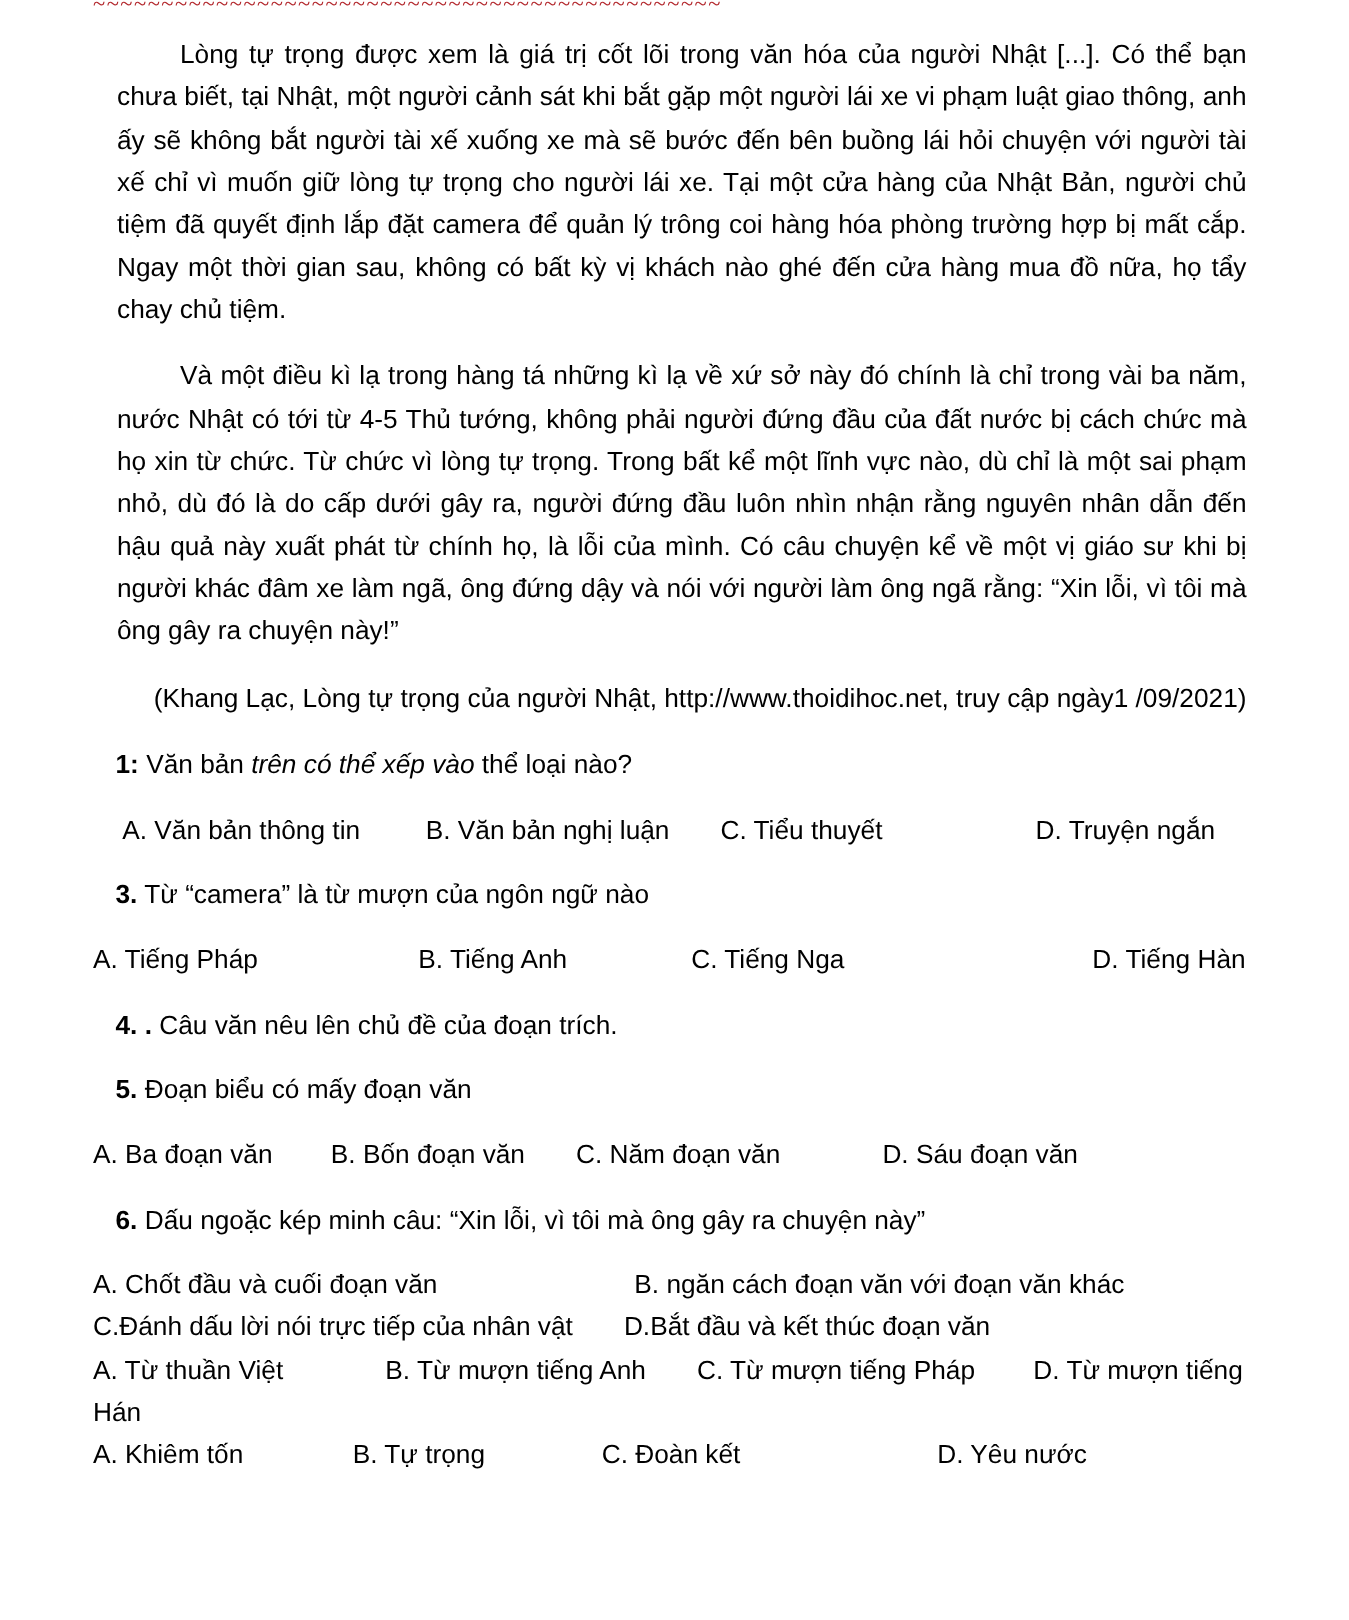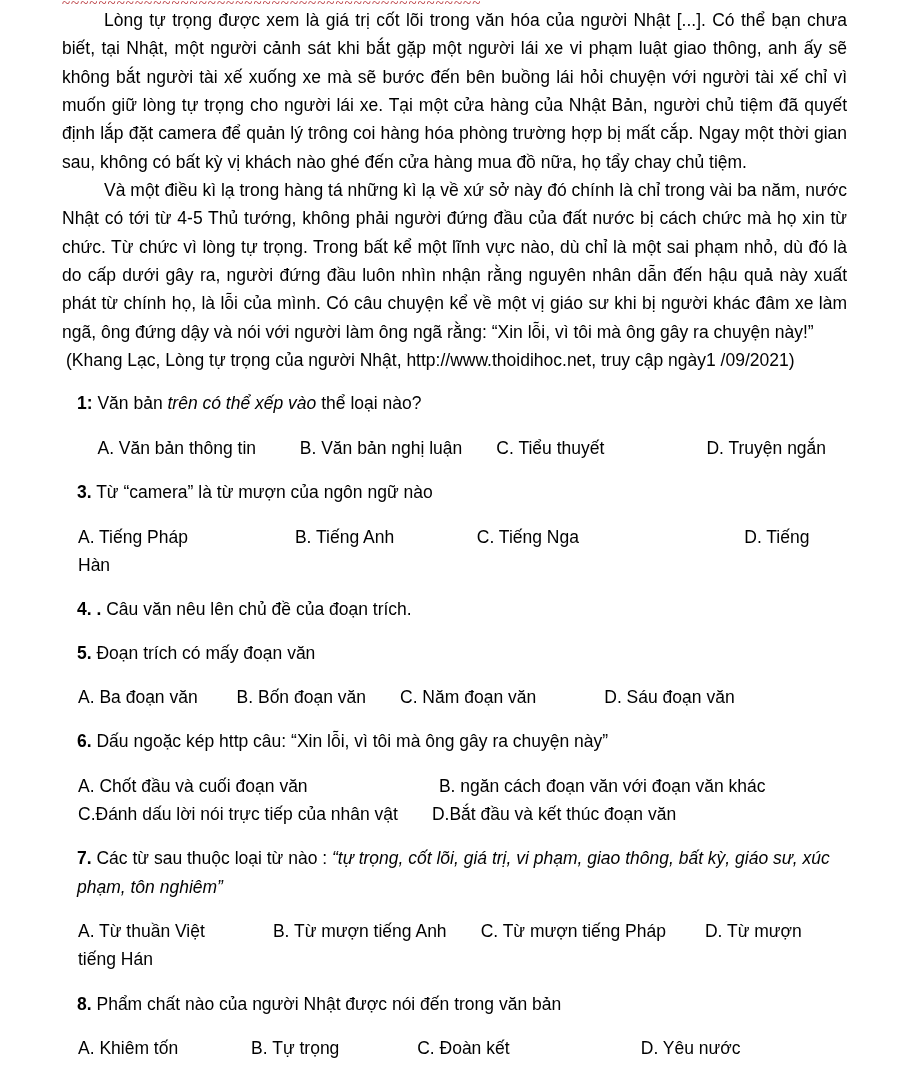--- a/index.html
+++ b/index.html
@@ -31,44 +31,44 @@
     position: absolute;
     top: -9px;
     left: 0;
     color: #b3282d;
     font-size: 15px;
     letter-spacing: 1px;
     white-space: nowrap;
     font-family: "Liberation Serif", serif;
   }
   p {
-    margin: 0;
+    margin: 16px;
     text-align: justify;
     text-justify: inter-word;
   }
   .indent {
     text-indent: 42px;
   }
   b, .b {
     font-weight: bold;
   }
   i, .i {
     font-style: italic;
   }
   .q-line {
     margin: 15px;
     text-align: left;
   }
   .opts {
-    margin: 16px;
+    margin: 0;
     text-align: left;
     white-space: pre-wrap;
   }
   .src {
-    text-align: left;
+    text-align: right;
     padding-left: 4px;
   }
 </style>
 </head>
 <body>
 
 <div class="top-strip">
   <span class="redbits">~~~~~~~~~~~~~~~~~~~~~~~~~~~~~~~~~~~~~~~~~~~~~~</span>
 </div>
 
@@ -88,33 +88,27 @@
   <p class="q-line">
     <span class="b">3.</span><span> Từ “camera” là từ mượn của ngôn ngữ nào</span>
   </p>
   <p class="opts">A. Tiếng Pháp                      B. Tiếng Anh                 C. Tiếng Nga                                  D. Tiếng Hàn</p>
 
   <p class="q-line">
     <span class="b">4. .</span><span>  Câu văn nêu lên chủ đề của đoạn trích.</span>
   </p>
 
   <p class="q-line">
-    <span class="b">5.</span><span> Đoạn trích có mấy đoạn văn</span>
+    <span class="b">5.</span><span> Đoạn biểu có mấy đoạn văn</span>
   </p>
   <p class="opts">A. Ba đoạn văn        B. Bốn đoạn văn       C. Năm đoạn văn              D. Sáu đoạn văn</p>
 
   <p class="q-line">
-    <span class="b">6.</span><span> Dấu ngoặc kép http câu: “Xin lỗi, vì tôi mà ông gây ra chuyện này”</span>
+    <span class="b">6.</span><span> Dấu ngoặc kép minh câu: “Xin lỗi, vì tôi mà ông gây ra chuyện này”</span>
   </p>
   <p class="opts">A. Chốt đầu và cuối đoạn văn                           B. ngăn cách đoạn văn với đoạn văn khác
 C.Đánh dấu lời nói trực tiếp của nhân vật       D.Bắt đầu và kết thúc đoạn văn</p>
 
-  <p class="q-line">
-    <span class="b">7.</span><span> Các từ sau thuộc loại từ nào : </span><span class="i">“tự trọng, cốt lõi, giá trị, vi phạm, giao thông, bất kỳ, giáo sư, xúc phạm, tôn nghiêm”</span>
-  </p>
   <p class="opts">A. Từ thuần Việt              B. Từ mượn tiếng Anh       C. Từ mượn tiếng Pháp        D. Từ mượn tiếng Hán</p>
 
-  <p class="q-line">
-    <span class="b">8.</span><span> Phẩm chất nào của người Nhật được nói đến trong văn bản</span>
-  </p>
   <p class="opts">A. Khiêm tốn               B. Tự trọng                C. Đoàn kết                           D. Yêu nước</p>
 
 </div>
 
 </body></html>

